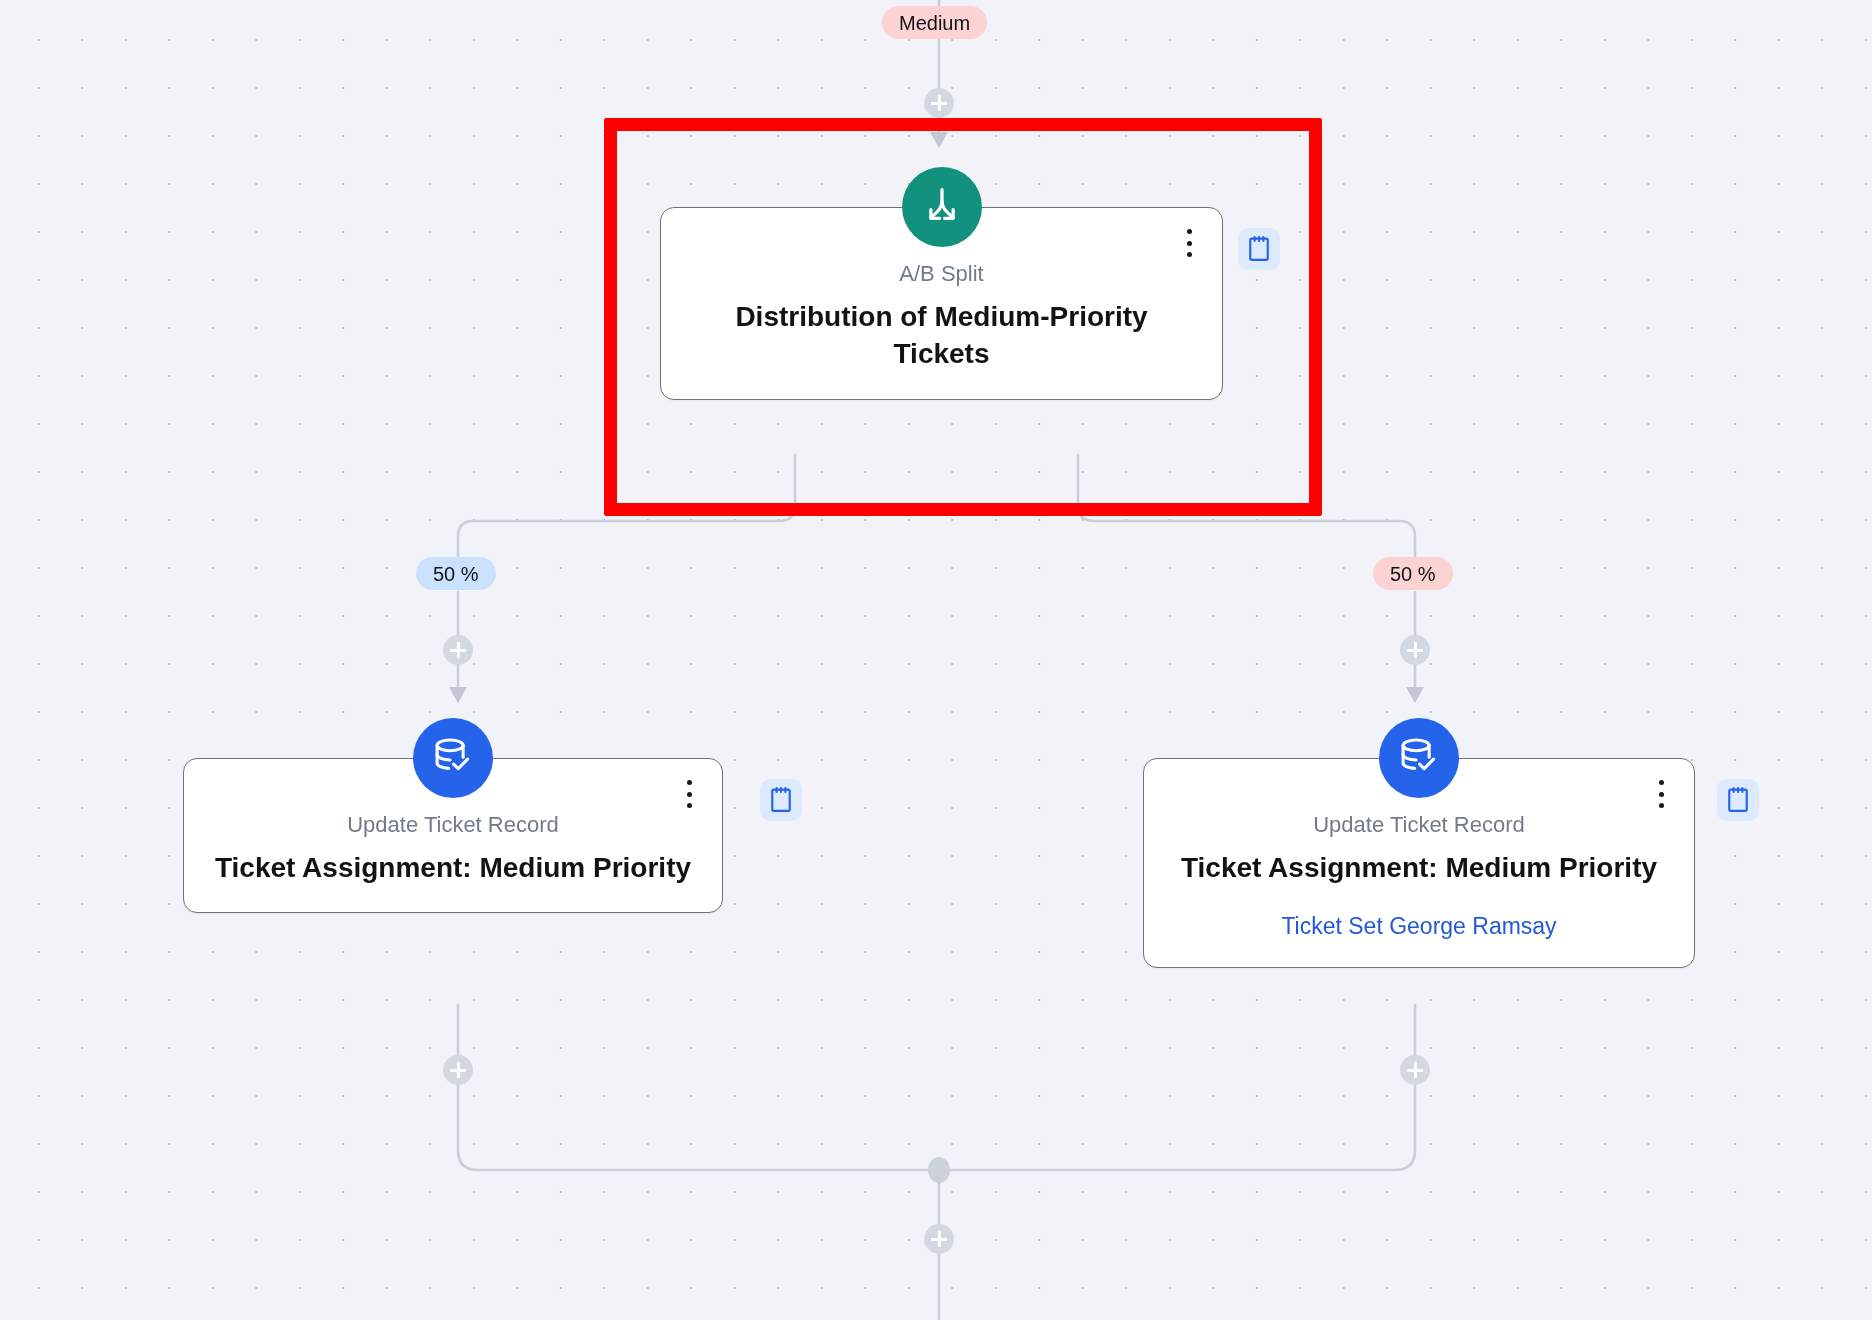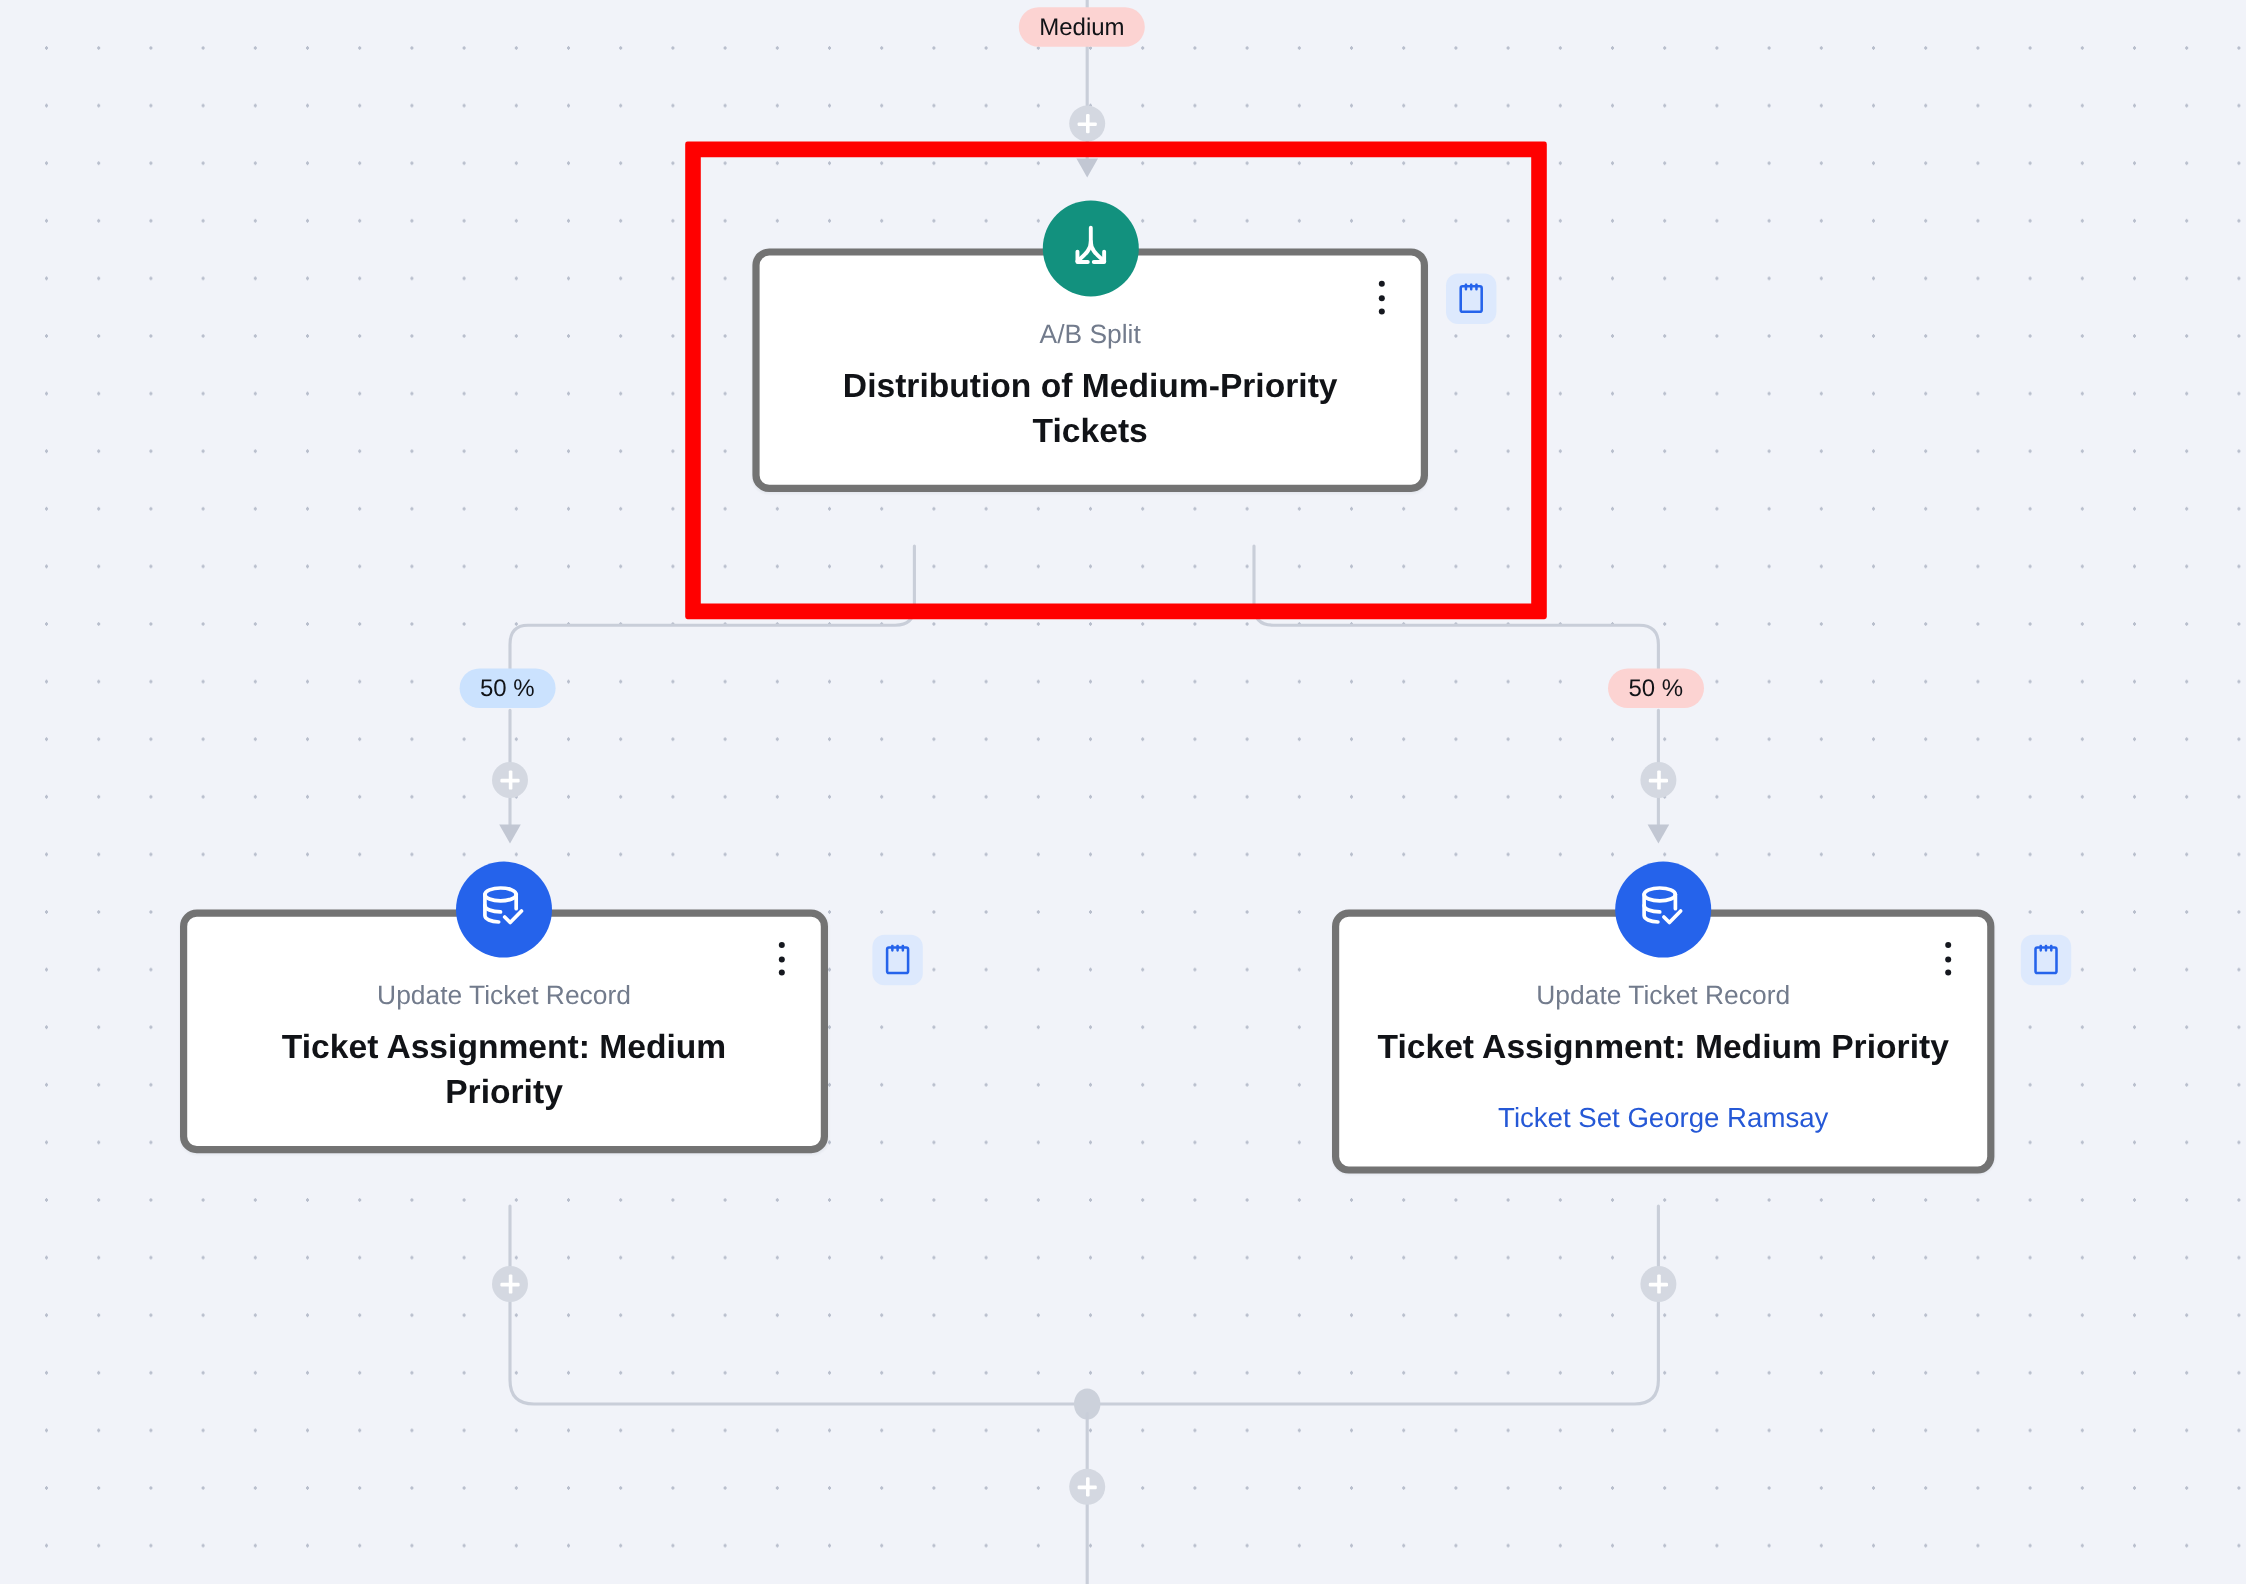--- a/index.html
+++ b/index.html
@@ -15,20 +15,21 @@
     background-color: #f1f3f9;
     background-image: radial-gradient(circle, #b9bfcd 1.4px, transparent 1.5px);
     background-size: 43.5px 48px;
     background-position: 17px 16px;
     position: relative;
   }
 
   #canvas {
     position: absolute;
     inset: 0;
+    margin-left: 33px;
   }
 
   
   #edges {
     position: absolute;
     inset: 0;
     width: 1872px;
     height: 1320px;
     pointer-events: none;
   }
@@ -83,21 +84,21 @@
   .plus-btn::after  { width: 3px;  height: 16px; }
 
   
   .node {
     position: absolute;
     z-index: 5;
   }
   .card {
     position: relative;
     background: #ffffff;
-    border: 6px solid #737373;
+    border: 1px solid #737373;
     border-radius: 14px;
     box-shadow: 0 1px 2px rgba(25,32,56,0.05);
     padding: 52px 28px 26px;
     text-align: center;
   }
   .card-subtitle {
     font-size: 22px;
     color: #727b8c;
     line-height: 1.25;
     margin-bottom: 10px;

